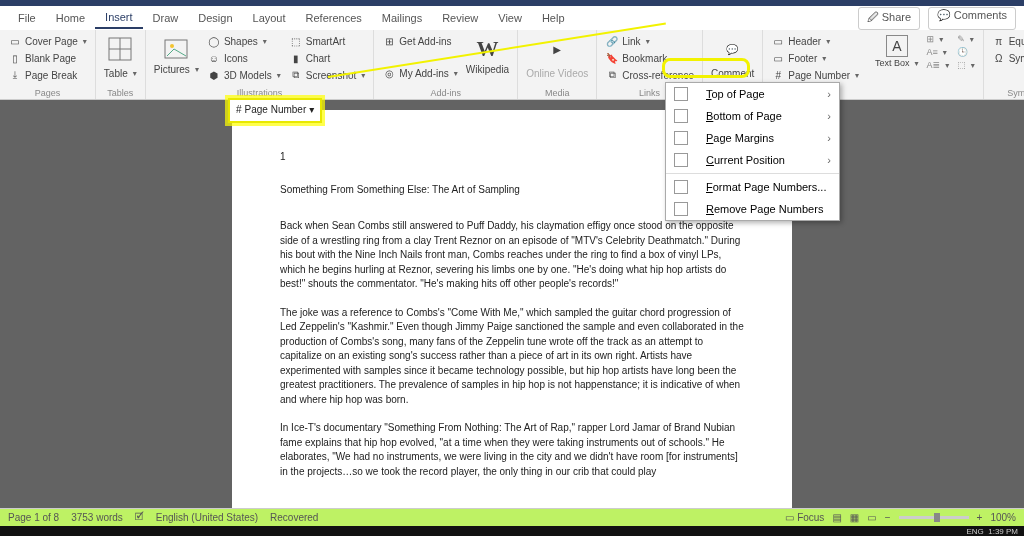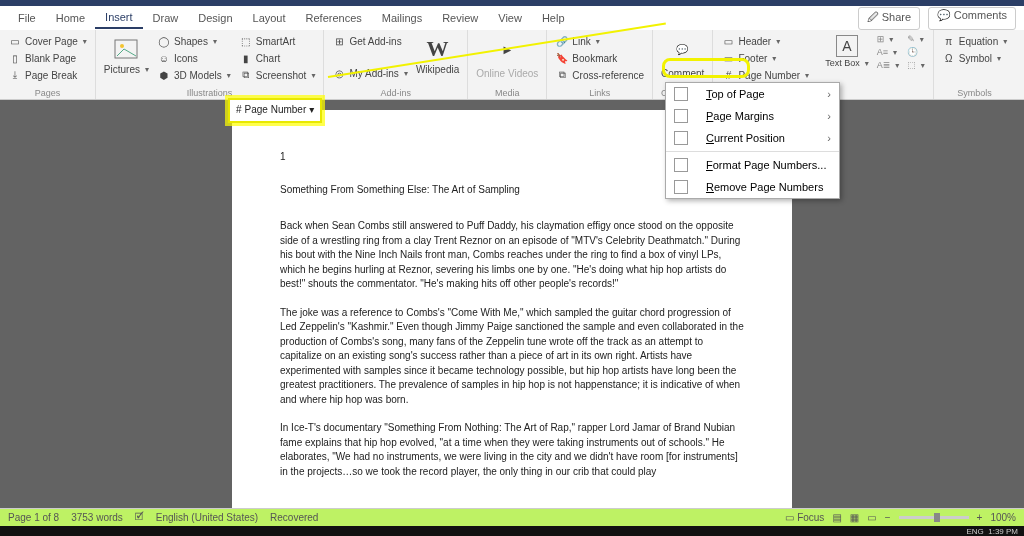--- a/index.html
+++ b/index.html
@@ -88,20 +88,33 @@
           </div>
         <div class="btn">
             <span class="ico">⤓</span>
             <span>Page Break</span>
           </div>
       </div>
     </div>
     <div class="group-label">Pages</div>
   </div>
 
+  <div class="group">
+    <div class="group-body vstack">
+      <div class="big-ico">
+          <svg width="24" height="24">
+            <rect x="1" y="1" width="22" height="22" fill="none" stroke="#777"></rect>
+            <line x1="1" y1="12" x2="23" y2="12" stroke="#777"></line>
+            <line x1="12" y1="1" x2="12" y2="23" stroke="#777"></line>
+          </svg>
+        </div>
+      <div class="btn caret">Table</div>
+    </div>
+    <div class="group-label">Tables</div>
+  </div>
 
   <div class="group">
     <div class="group-body">
       <div class="vstack">
         <div class="big-ico">
             <svg width="24" height="20">
               <rect x="1" y="1" width="22" height="18" fill="none" stroke="#777"></rect>
               <circle cx="8" cy="7" r="2" fill="#f4c430"></circle>
               <polyline points="3,17 10,10 22,17" fill="none" stroke="#5a8"></polyline>
             </svg>
@@ -254,20 +267,24 @@
   </div>
 </div>
 
 <div class="highlight-circle"></div>
 <div class="highlight-line"></div>
 
 <div class="dropdown">
   <div class="item sub">
       <span class="ditem-ico"></span>
       <span><span class="ul">T</span>op of Page</span>
+    </div>
+  <div class="item sub">
+      <span class="ditem-ico"></span>
+      <span><span class="ul">B</span>ottom of Page</span>
     </div>
   <div class="item sub">
       <span class="ditem-ico"></span>
       <span><span class="ul">P</span>age Margins</span>
     </div>
   <div class="item sub">
       <span class="ditem-ico"></span>
       <span><span class="ul">C</span>urrent Position</span>
     </div>
   <div class="sep"></div>

